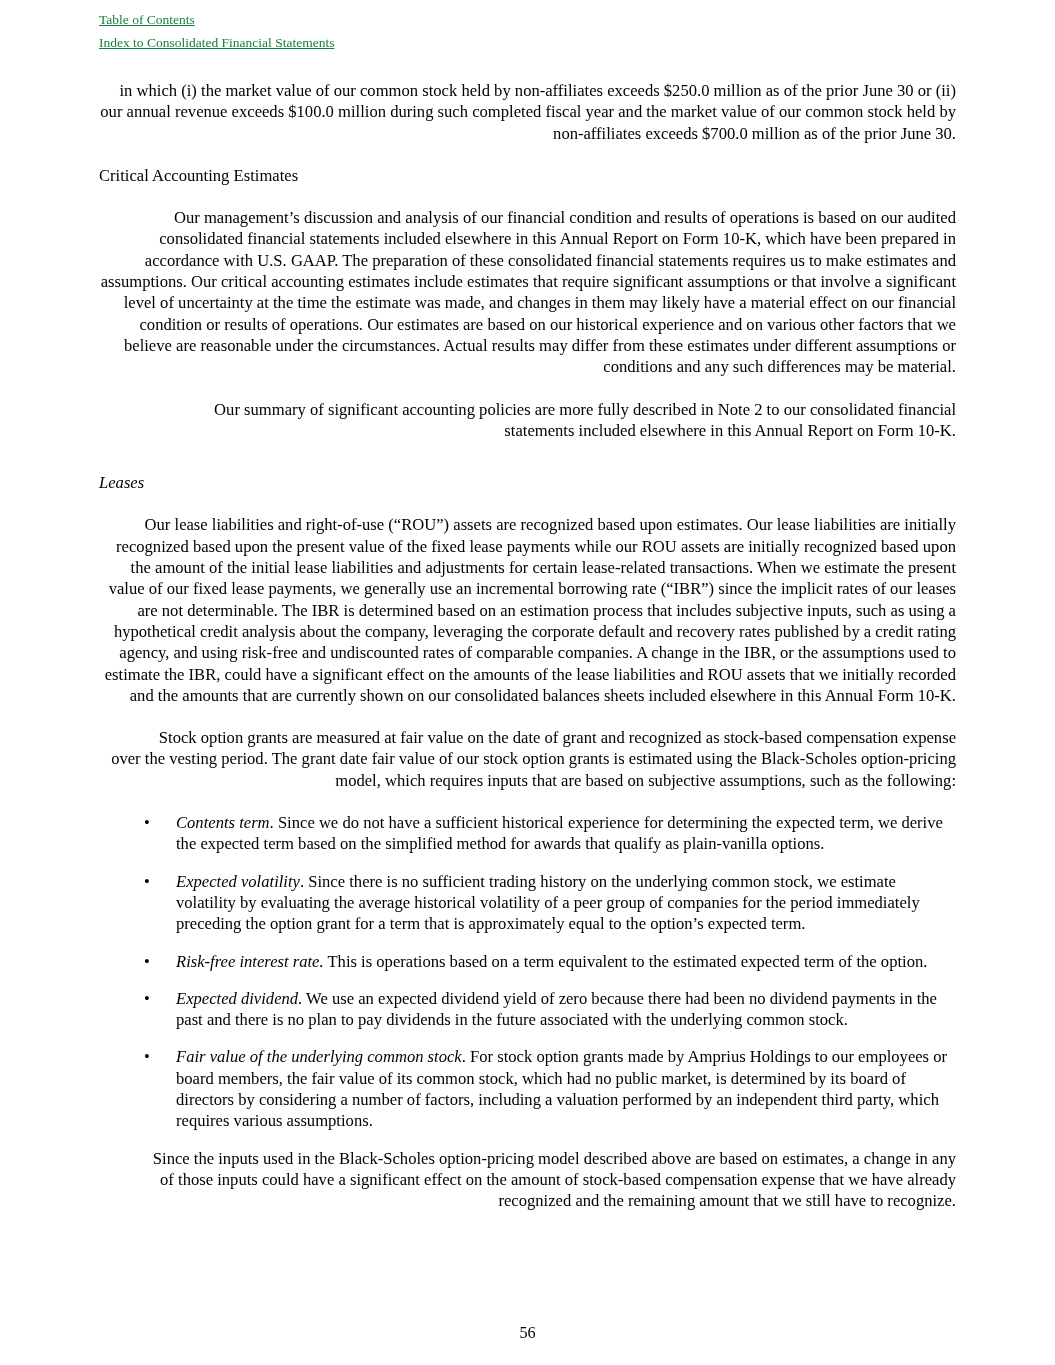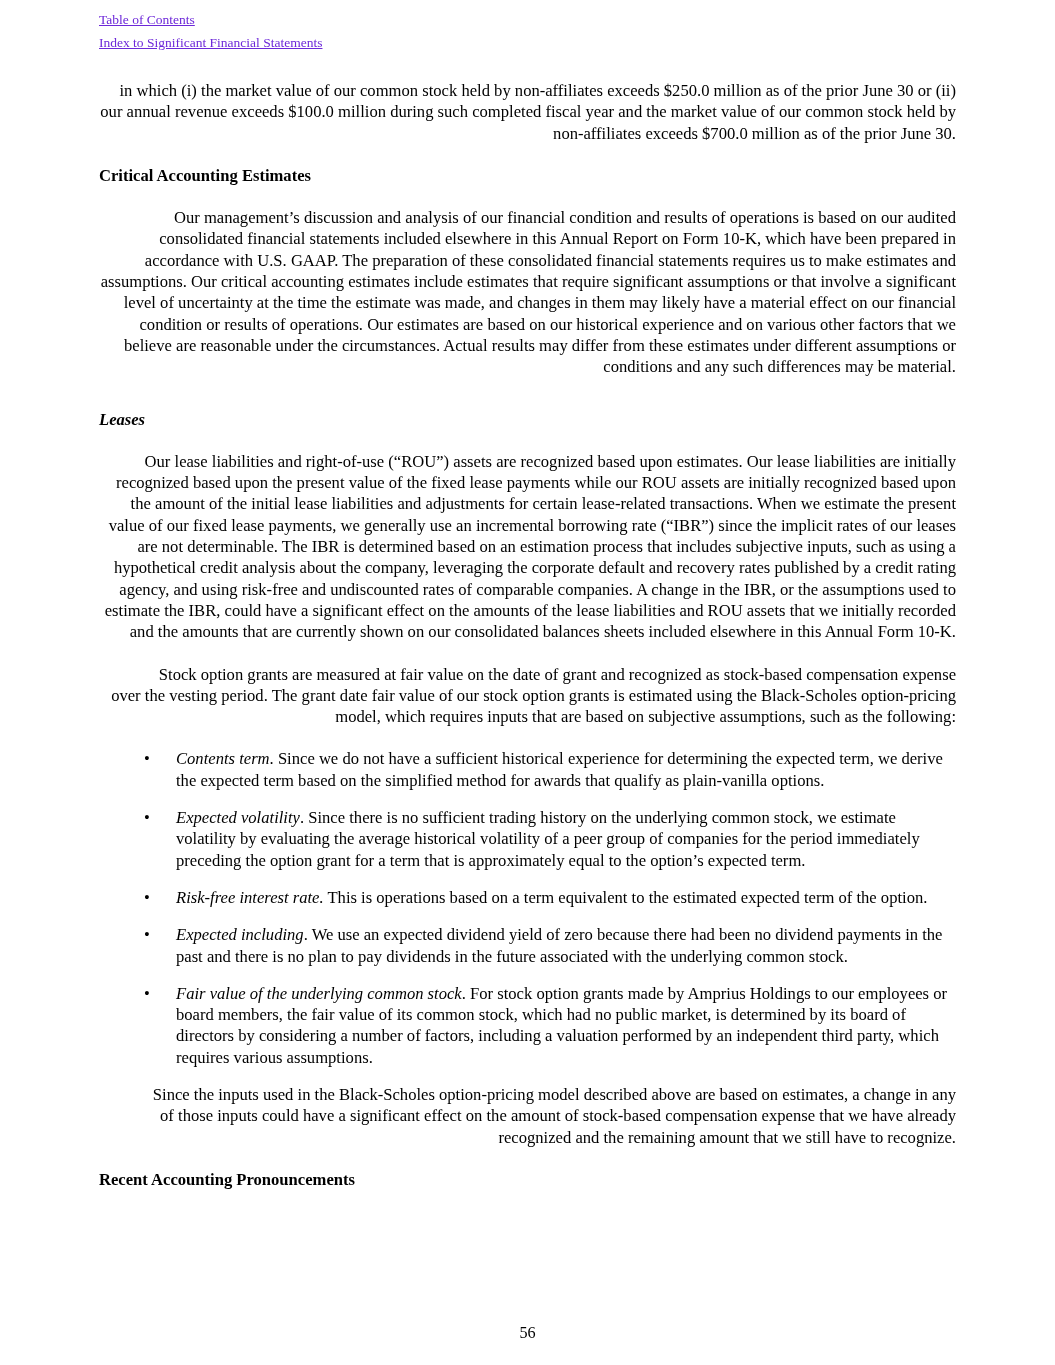--- a/index.html
+++ b/index.html
@@ -15,41 +15,41 @@
   .page {
     box-sizing: border-box;
     width: 1055px;
     height: 1365px;
     padding: 8px 99px 0 99px;
     position: relative;
   }
   .nav { margin-bottom: 26px; }
   .nav a {
     display: inline-block;
-    color: #6d28d9;
+    color: #15803d;
     text-decoration: underline;
     font-size: 13.5px;
     line-height: 22px;
     cursor: pointer;
   }
   .nav .navrow { line-height: 22px; }
   .body-text {
     font-size: 16.6px;
     line-height: 21.3px;
   }
   p.para {
     margin: 0 0 21px 0;
     text-indent: 45px;
     text-align: right;
   }
   p.para.no-indent { text-indent: 0; }
   h3.head {
     font-size: 16.6px;
     line-height: 21.3px;
-    font-weight: bold;
+    font-weight: normal;
     margin: 0 0 21px 0;
   }
   h3.head.italic { font-style: italic; margin-top: 31px; }
   .bullets { margin: 0 0 5px 0; }
   .bullet-item {
     display: flex;
     margin: 0 0 16px 0;
     padding-left: 45px;
   }
   .bullet-marker {
@@ -70,32 +70,33 @@
 </head>
 <body>
 
 <div class="page">
 
   <div class="nav">
     <div class="navrow">
       <a href="#">Table of Contents</a>
     </div>
     <div class="navrow">
-      <a href="#">Index to Significant Financial Statements</a>
+      <a href="#">Index to Consolidated Financial Statements</a>
     </div>
   </div>
 
   <div class="body-text">
 
     <p class="para no-indent">in which (i) the market value of our common stock held by non-affiliates exceeds $250.0 million as of the prior June 30 or (ii) our annual revenue exceeds $100.0 million during such completed fiscal year and the market value of our common stock held by non-affiliates exceeds $700.0 million as of the prior June 30.</p>
 
     <h3 class="head">Critical Accounting Estimates</h3>
 
     <p class="para">Our management’s discussion and analysis of our financial condition and results of operations is based on our audited consolidated financial statements included elsewhere in this Annual Report on Form 10-K, which have been prepared in accordance with U.S. GAAP. The preparation of these consolidated financial statements requires us to make estimates and assumptions. Our critical accounting estimates include estimates that require significant assumptions or that involve a significant level of uncertainty at the time the estimate was made, and changes in them may likely have a material effect on our financial condition or results of operations. Our estimates are based on our historical experience and on various other factors that we believe are reasonable under the circumstances. Actual results may differ from these estimates under different assumptions or conditions and any such differences may be material.</p>
 
+    <p class="para">Our summary of significant accounting policies are more fully described in Note 2 to our consolidated financial statements included elsewhere in this Annual Report on Form 10-K.</p>
 
     <h3 class="head italic">Leases</h3>
 
     <p class="para">Our lease liabilities and right-of-use (“ROU”) assets are recognized based upon estimates. Our lease liabilities are initially recognized based upon the present value of the fixed lease payments while our ROU assets are initially recognized based upon the amount of the initial lease liabilities and adjustments for certain lease-related transactions. When we estimate the present value of our fixed lease payments, we generally use an incremental borrowing rate (“IBR”) since the implicit rates of our leases are not determinable. The IBR is determined based on an estimation process that includes subjective inputs, such as using a hypothetical credit analysis about the company, leveraging the corporate default and recovery rates published by a credit rating agency, and using risk-free and undiscounted rates of comparable companies. A change in the IBR, or the assumptions used to estimate the IBR, could have a significant effect on the amounts of the lease liabilities and ROU assets that we initially recorded and the amounts that are currently shown on our consolidated balances sheets included elsewhere in this Annual Form 10-K.</p>
 
 
     <p class="para">Stock option grants are measured at fair value on the date of grant and recognized as stock-based compensation expense over the vesting period. The grant date fair value of our stock option grants is estimated using the Black-Scholes option-pricing model, which requires inputs that are based on subjective assumptions, such as the following:</p>
 
     <div class="bullets">
 
@@ -109,32 +110,31 @@
         <span class="bullet-body"><span class="bullet-lead">Expected volatility</span><span>. Since there is no sufficient trading history on the underlying common stock, we estimate volatility by evaluating the average historical volatility of a peer group of companies for the period immediately preceding the option grant for a term that is approximately equal to the option’s expected term.</span></span>
       </div>
 
       <div class="bullet-item">
         <span class="bullet-marker">•</span>
         <span class="bullet-body"><span class="bullet-lead">Risk-free interest rate.</span><span> This is operations based on a term equivalent to the estimated expected term of the option.</span></span>
       </div>
 
       <div class="bullet-item">
         <span class="bullet-marker">•</span>
-        <span class="bullet-body"><span class="bullet-lead">Expected including</span><span>. We use an expected dividend yield of zero because there had been no dividend payments in the past and there is no plan to pay dividends in the future associated with the underlying common stock.</span></span>
+        <span class="bullet-body"><span class="bullet-lead">Expected dividend</span><span>. We use an expected dividend yield of zero because there had been no dividend payments in the past and there is no plan to pay dividends in the future associated with the underlying common stock.</span></span>
       </div>
 
       <div class="bullet-item">
         <span class="bullet-marker">•</span>
         <span class="bullet-body"><span class="bullet-lead">Fair value of the underlying common stock</span><span>. For stock option grants made by Amprius Holdings to our employees or board members, the fair value of its common stock, which had no public market, is determined by its board of directors by considering a number of factors, including a valuation performed by an independent third party, which requires various assumptions.</span></span>
       </div>
 
     </div>
 
     <p class="para">Since the inputs used in the Black-Scholes option-pricing model described above are based on estimates, a change in any of those inputs could have a significant effect on the amount of stock-based compensation expense that we have already recognized and the remaining amount that we still have to recognize.</p>
 
-    <h3 class="head">Recent Accounting Pronouncements</h3>
 
 
   </div>
 
   <div class="page-number">56</div>
 
 </div>
 
 </body></html>

